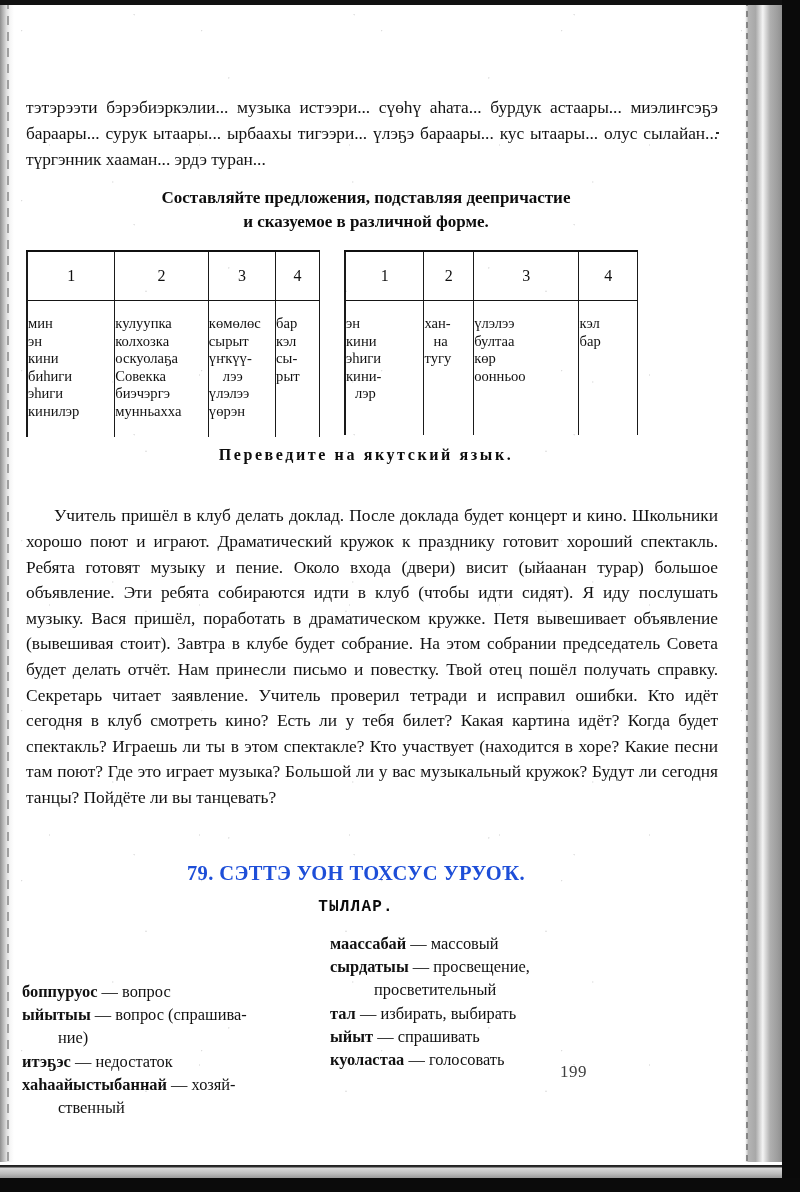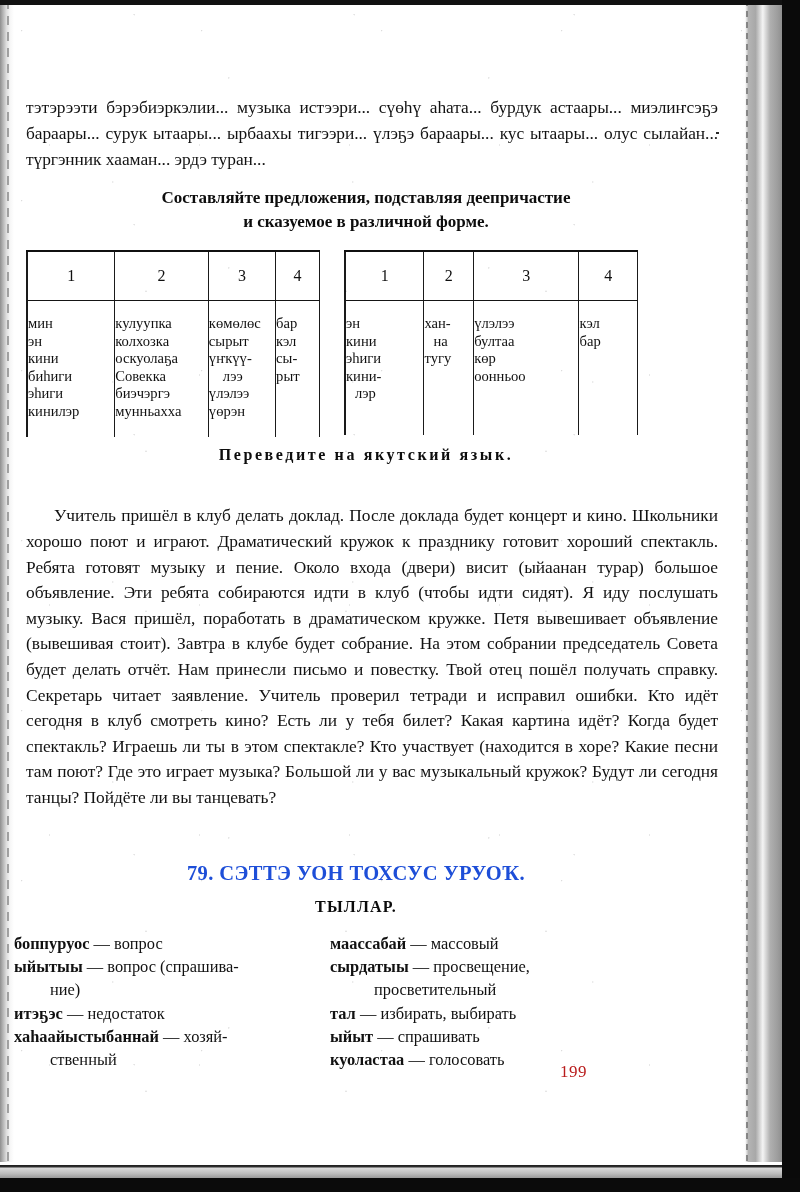--- a/index.html
+++ b/index.html
@@ -170,20 +170,21 @@
   }
   .h-tyllar {
     position: absolute;
     left: 26px;
     width: 660px;
     text-align: center;
     font-weight: bold;
     font-size: 16px;
     letter-spacing: 1.2px;
     color: #0b0b0b;
+    font-family: Liberation Mono, monospace;
   }
 
   
   .tbl-wrap {
     position: absolute;
     top: 250px;
   }
   .tbl-left  { left: 26px;  width: 294px; }
   .tbl-right { left: 344px; width: 294px; }
 
@@ -227,33 +228,33 @@
   .tbl-right col.c4 { width: 20%; }
 
   
   .vocab {
     position: absolute;
     top: 932px;
     font-size: 16.4px;
     line-height: 23.2px;
     color: #111;
   }
-  .vocab-left  { left: 14px;  width: 316px; }
+  .vocab-left  { left: 22px;  width: 316px; margin-top: 48px; }
   .vocab-right { left: 330px; width: 330px; font-family: Liberation Serif, serif; }
   .vocab-entry { margin: 0 0 0 0; }
   .vocab-entry .term { font-weight: bold; }
   .vocab-cont { display: block; padding-left: 36px; }
   .vocab-cont.r { padding-left: 44px; }
 
   .page-no {
     position: absolute;
     left: 560px;
     top: 1062px;
     font-size: 17px;
-    color: #b91c1c;
+    color: #404040;
     letter-spacing: .5px;
     text-align: center;
   }
 
   
   .stray {
     position: absolute;
     background: #2a2a2a;
     z-index: 3;
   }

